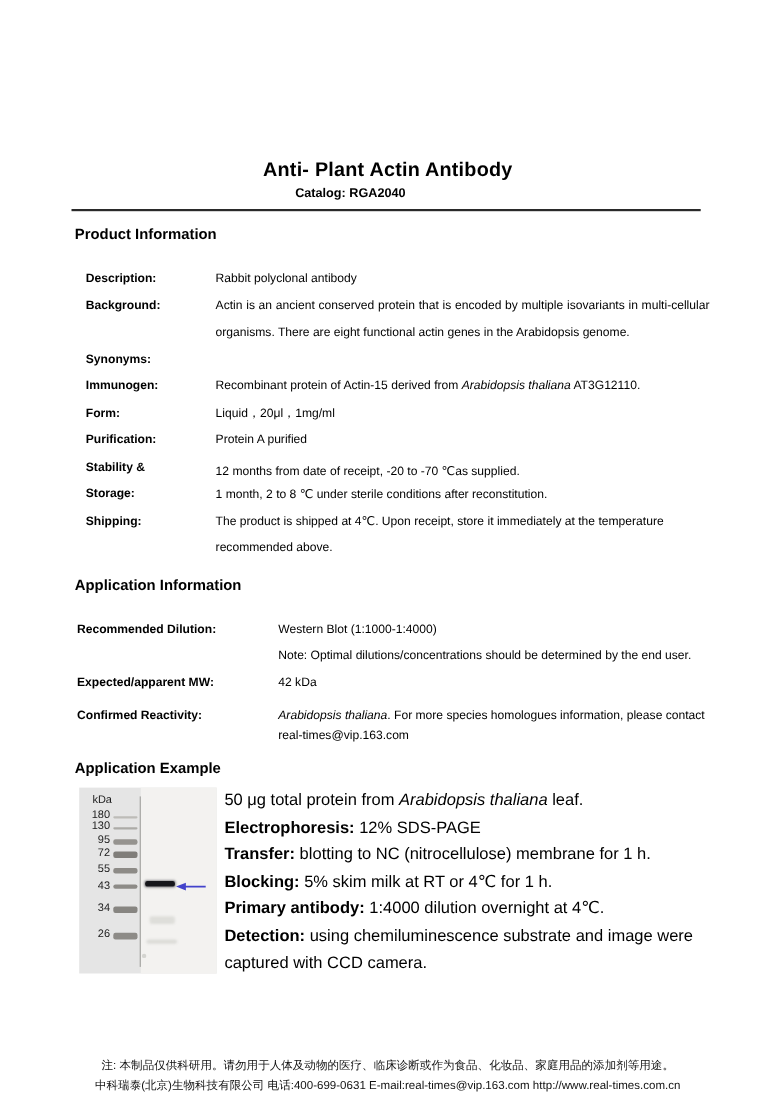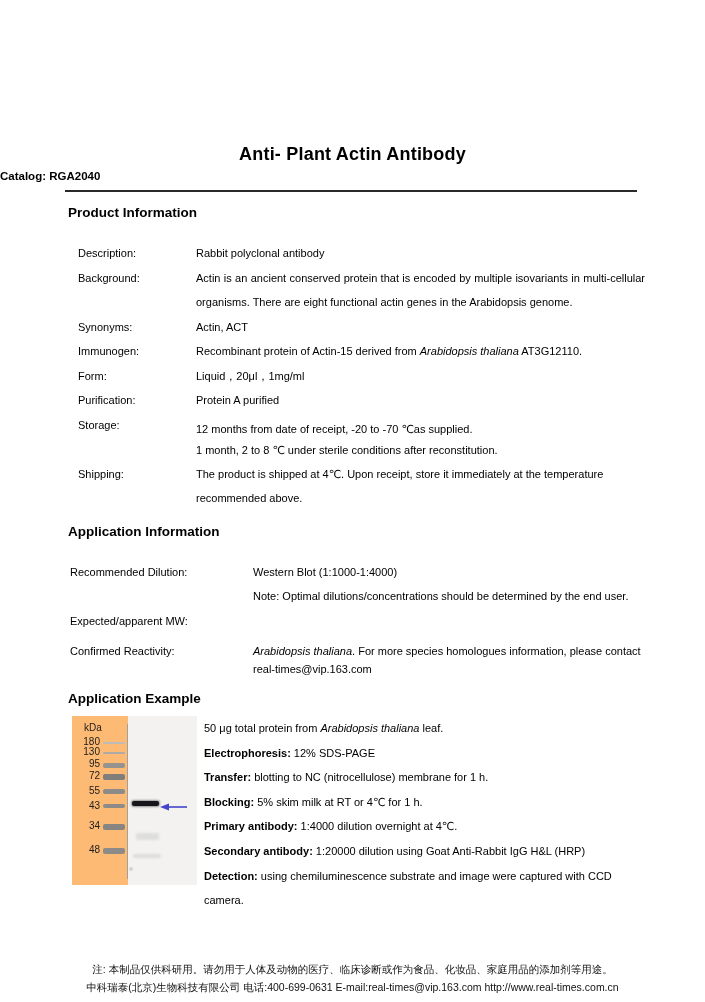--- a/index.html
+++ b/index.html
@@ -13,58 +13,58 @@
   }
   .title{
     padding-top:144px;
     text-align:center;
     font-size:18px;
     font-weight:bold;
     letter-spacing:0.2px;
   }
   .catalog{
     margin:5px 68px 0 0;
-    text-align:left;
+    text-align:center;
     font-size:11.5px;
     font-weight:bold;
   }
   .rule{
     margin:8px 68px 0 65px;
     border-top:2px solid #2a2a2a;
     height:0;
   }
   .h2{
     margin:13px 0 0 68px;
     font-size:13.5px;
     font-weight:bold;
   }
   
   .ptable{margin:21px 60px 0 78px;}
   .atable{margin:21px 60px 0 70px;}
   .frow{display:flex;align-items:flex-start;}
   .flabel{
     flex:0 0 118px;
-    font-size:11px;font-weight:normal;line-height:24.5px;
+    font-size:11px;font-weight:bold;line-height:24.5px;
   }
   .atable .flabel{flex:0 0 183px;}
   .fvalue{
     flex:1;
     font-size:11px;line-height:24.5px;
   }
   .just{text-align:justify;}
   .italic{font-style:italic;}
   .stab-val{line-height:21.5px;padding-top:6px;}
   .tight{line-height:18px;padding-top:3px;}
   .mt6{margin-top:6px;}
   
   .example{display:flex;margin:10px 57px 0 72px;}
   .blot{
     position:relative;
     flex:0 0 125px;height:169px;
-    background:#fdba74;
+    background:#e5e5e5;
   }
   .blot .lane{position:absolute;left:56px;top:0;right:0;bottom:0;background:#f3f2f0;}
   .kda{position:absolute;left:12px;top:6px;font-size:10px;color:#1c1c1c;}
   .mk{position:absolute;left:2px;width:26px;text-align:right;font-size:10px;color:#1c1c1c;}
   .mk0{top:20px}.mk1{top:30px}.mk2{top:42px}.mk3{top:54px}
   .mk4{top:69px}.mk5{top:84px}.mk6{top:104px}.mk7{top:128px}
   .band{position:absolute;left:31px;width:22px;border-radius:2px;filter:blur(0.4px);}
   .bd0{top:26px;height:2px;background:#bdbcb8;}
   .bd1{top:36px;height:2px;background:#acaba7;}
   .bd2{top:47px;height:5px;background:#95938f;}
@@ -72,21 +72,21 @@
   .bd4{top:73px;height:5px;background:#8d8b87;}
   .bd5{top:88px;height:4px;background:#8d8b87;}
   .bd6{top:108px;height:6px;background:#878581;}
   .bd7{top:132px;height:6px;background:#8d8b87;}
   .divline{position:absolute;left:55px;top:8px;bottom:6px;width:1px;background:#a0a09c;}
   .sband{position:absolute;left:60px;top:85px;width:27px;height:5px;background:#15151a;border-radius:2px;box-shadow:0 0 2px 1px rgba(30,30,40,.45);}
   .faint1{position:absolute;left:64px;top:117px;width:23px;height:7px;background:#dededa;border-radius:2px;filter:blur(1px);}
   .faint2{position:absolute;left:61px;top:138px;width:28px;height:4px;background:#dcdcd8;border-radius:2px;filter:blur(0.8px);}
   .faint3{position:absolute;left:57px;top:151px;width:4px;height:4px;background:#d4d4d0;border-radius:2px;filter:blur(0.6px);}
   .arrow{position:absolute;left:88px;top:82px;}
-  .extext{flex:1;margin-left:7px;font-size:11px;line-height:24.6px;}
+  .extext{flex:1;margin-left:7px;font-size:15px;line-height:24.6px;}
   .exline .b{font-weight:bold;}
   
   .footer{
     position:absolute;left:0;right:0;bottom:6px;
     text-align:center;
     font-size:10.5px;color:#111;
     line-height:18px;
   }
 </style>
 </head>
@@ -112,40 +112,40 @@
       <div class="fvalue">Rabbit polyclonal antibody</div>
     </div>
 
     <div class="frow">
       <div class="flabel">Background:</div>
       <div class="fvalue just">Actin is an ancient conserved protein that is encoded by multiple isovariants in multi-cellular organisms. There are eight functional actin genes in the Arabidopsis genome.</div>
     </div>
 
     <div class="frow">
       <div class="flabel">Synonyms:</div>
-      <div class="fvalue">Actin, ACT</div>
     </div>
 
     <div class="frow">
       <div class="flabel">Immunogen:</div>
       <div class="fvalue"><span>Recombinant protein of Actin-15 derived from </span><span class="italic">Arabidopsis thaliana</span><span> AT3G12110.</span></div>
     </div>
 
     <div class="frow">
       <div class="flabel">Form:</div>
       <div class="fvalue">Liquid，20μl，1mg/ml</div>
     </div>
 
     <div class="frow">
       <div class="flabel">Purification:</div>
       <div class="fvalue">Protein A purified</div>
     </div>
 
     <div class="frow">
       <div class="flabel">
+        <div>Stability &amp;</div>
         <div>Storage:</div>
       </div>
       <div class="fvalue stab-val">
         <div>12 months from date of receipt, -20 to -70 ℃as supplied.</div>
         <div>1 month, 2 to 8 ℃ under sterile conditions after reconstitution.</div>
       </div>
     </div>
 
     <div class="frow">
       <div class="flabel">Shipping:</div>
@@ -161,20 +161,21 @@
     <div class="frow">
       <div class="flabel">Recommended Dilution:</div>
       <div class="fvalue">
         <div>Western Blot (1:1000-1:4000)</div>
         <div class="just">Note: Optimal dilutions/concentrations should be determined by the end user.</div>
       </div>
     </div>
 
     <div class="frow">
       <div class="flabel">Expected/apparent MW:</div>
+      <div class="fvalue">42 kDa</div>
     </div>
 
     <div class="frow mt6">
       <div class="flabel">Confirmed Reactivity:</div>
       <div class="fvalue tight"><span class="italic">Arabidopsis thaliana</span><span>. For more species homologues information, please contact real-times@vip.163.com</span></div>
     </div>
 
   </div>
 
   <div class="h2">Application Example</div>
@@ -185,21 +186,21 @@
       <div class="lane"></div>
       <div class="kda">kDa</div>
 
       <div class="mk mk0">180</div>
       <div class="mk mk1">130</div>
       <div class="mk mk2">95</div>
       <div class="mk mk3">72</div>
       <div class="mk mk4">55</div>
       <div class="mk mk5">43</div>
       <div class="mk mk6">34</div>
-      <div class="mk mk7">48</div>
+      <div class="mk mk7">26</div>
 
       <div class="band bd0"></div>
       <div class="band bd1"></div>
       <div class="band bd2"></div>
       <div class="band bd3"></div>
       <div class="band bd4"></div>
       <div class="band bd5"></div>
       <div class="band bd6"></div>
       <div class="band bd7"></div>
 
@@ -216,21 +217,20 @@
         </svg>
       </div>
     </div>
 
     <div class="extext">
       <div class="exline"><span>50 μg total protein from </span><span class="italic">Arabidopsis thaliana</span><span> leaf.</span></div>
       <div class="exline"><span class="b">Electrophoresis:</span><span> 12% SDS-PAGE</span></div>
       <div class="exline"><span class="b">Transfer:</span><span> blotting to NC (nitrocellulose) membrane for 1 h.</span></div>
       <div class="exline"><span class="b">Blocking:</span><span> 5% skim milk at RT or 4℃ for 1 h.</span></div>
       <div class="exline"><span class="b">Primary antibody:</span><span> 1:4000 dilution overnight at 4℃.</span></div>
-      <div class="exline"><span class="b">Secondary antibody:</span><span> 1:20000 dilution using Goat Anti-Rabbit IgG H&amp;L (HRP)</span></div>
       <div class="exline"><span class="b">Detection:</span><span> using chemiluminescence substrate and image were captured with CCD camera.</span></div>
     </div>
 
   </div>
 
   <div class="footer">
     <div>注: 本制品仅供科研用。请勿用于人体及动物的医疗、临床诊断或作为食品、化妆品、家庭用品的添加剂等用途。</div>
     <div>中科瑞泰(北京)生物科技有限公司 电话:400-699-0631 E-mail:real-times@vip.163.com http://www.real-times.com.cn</div>
   </div>
 

